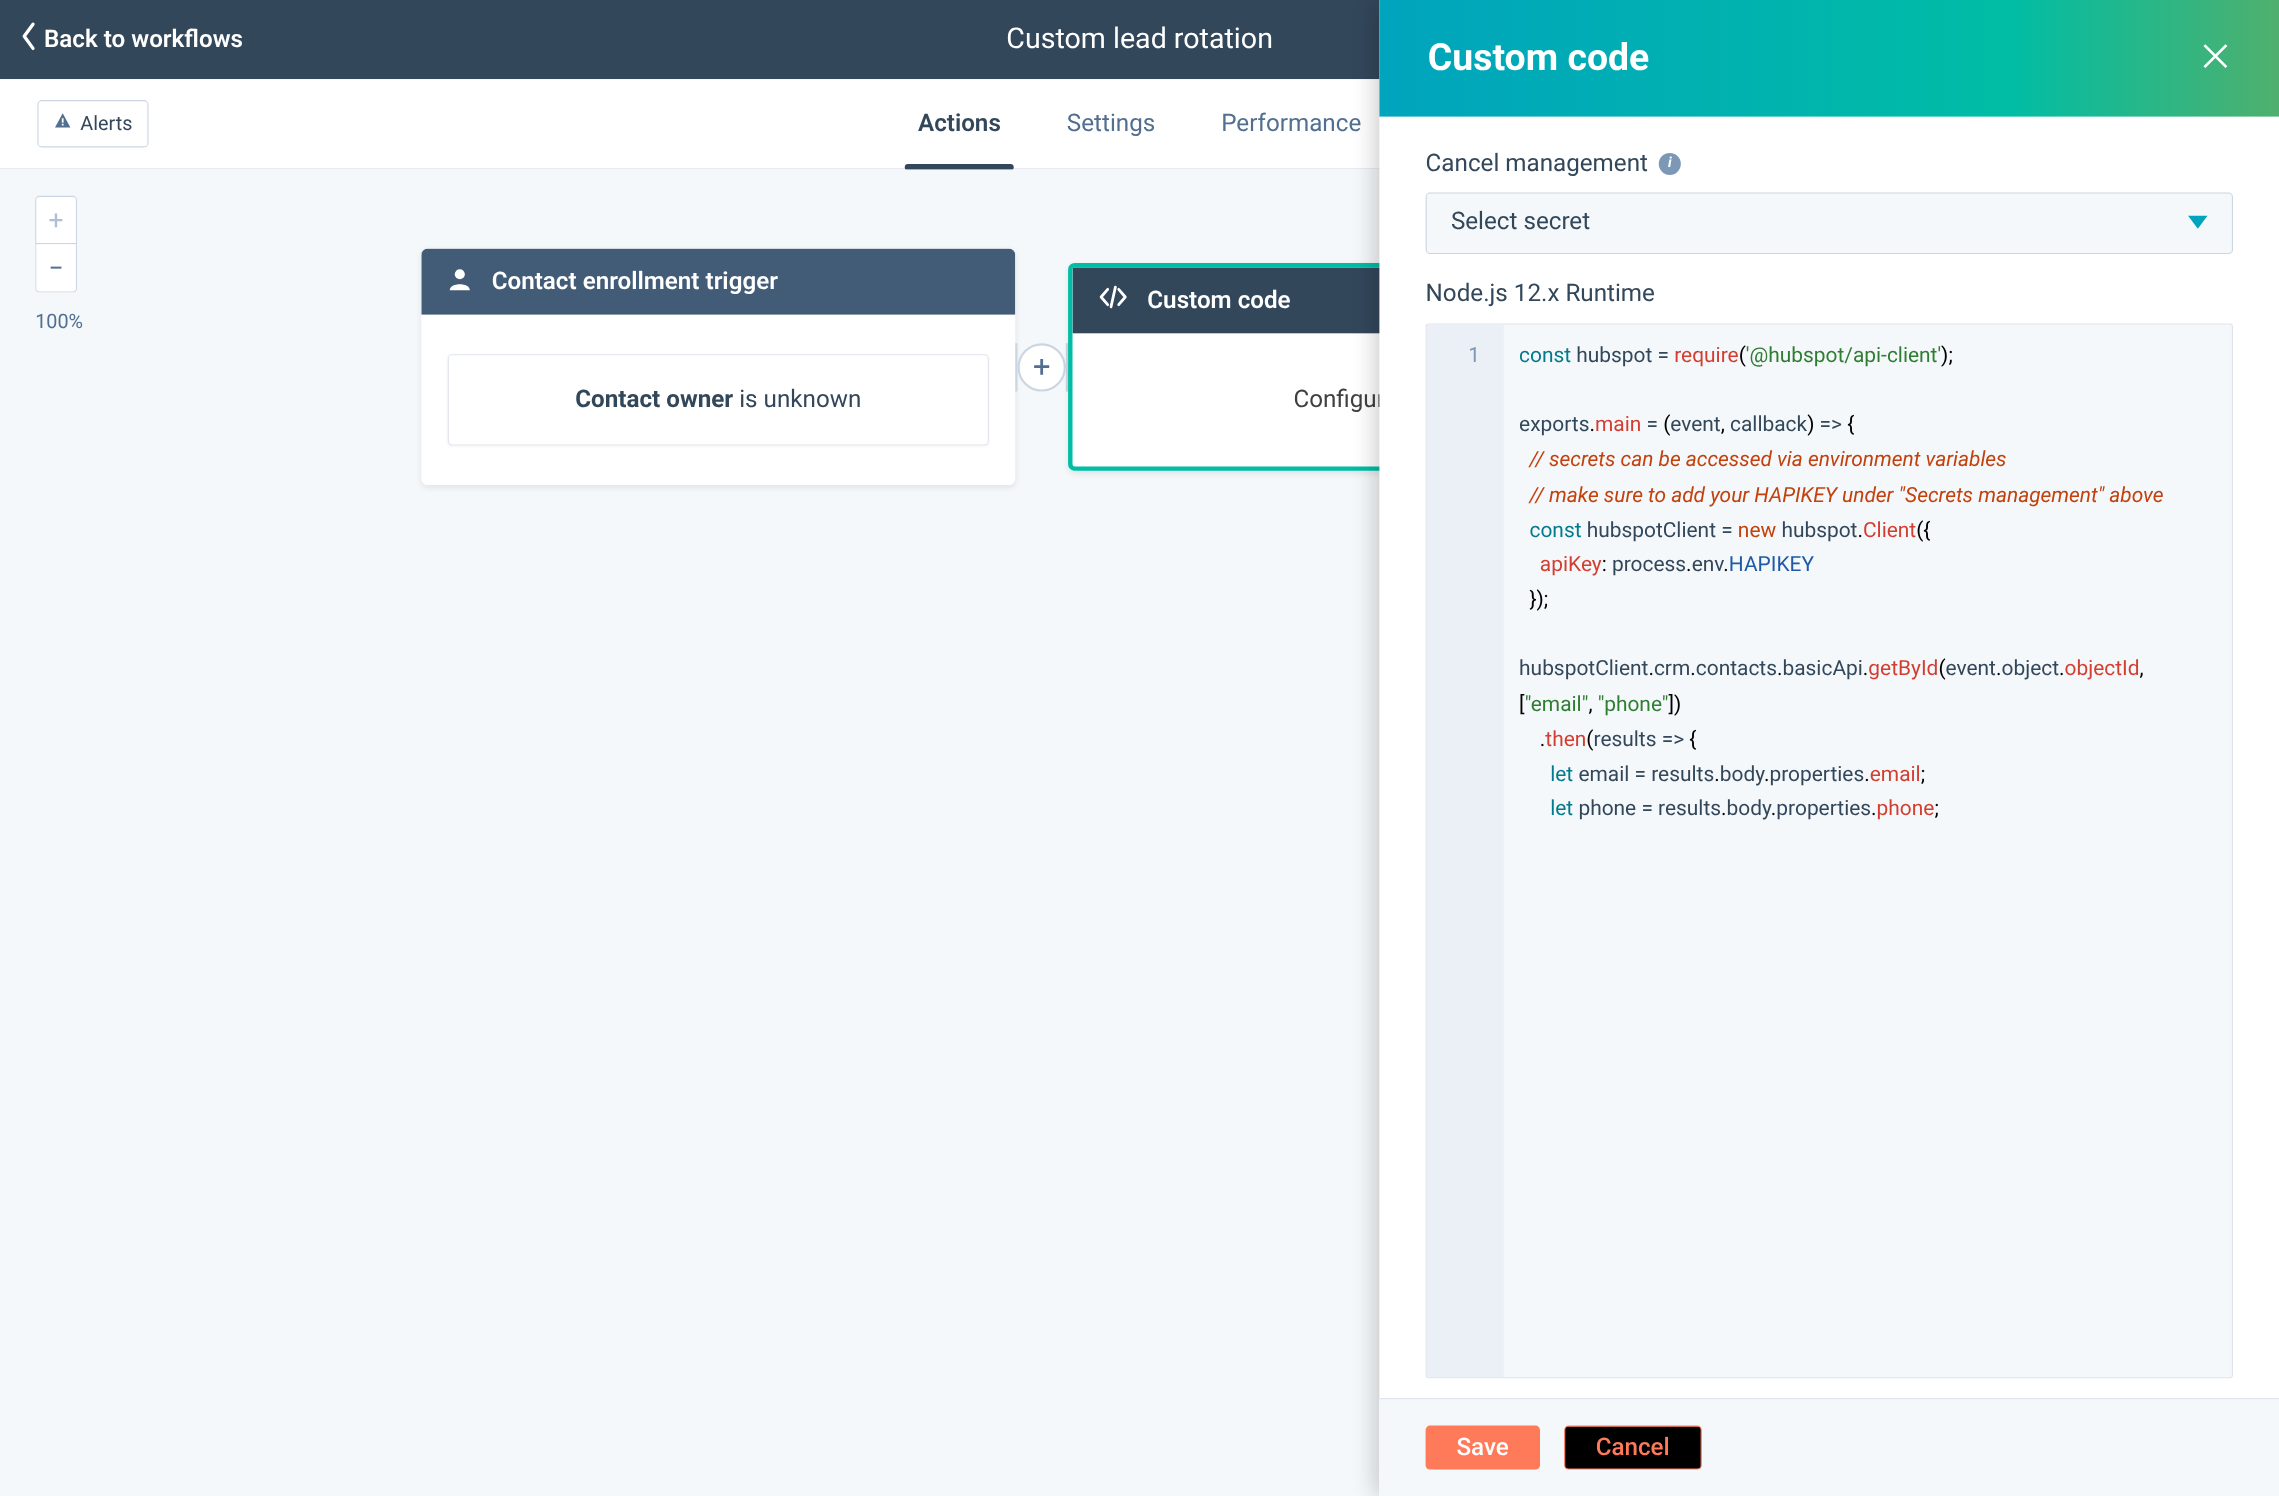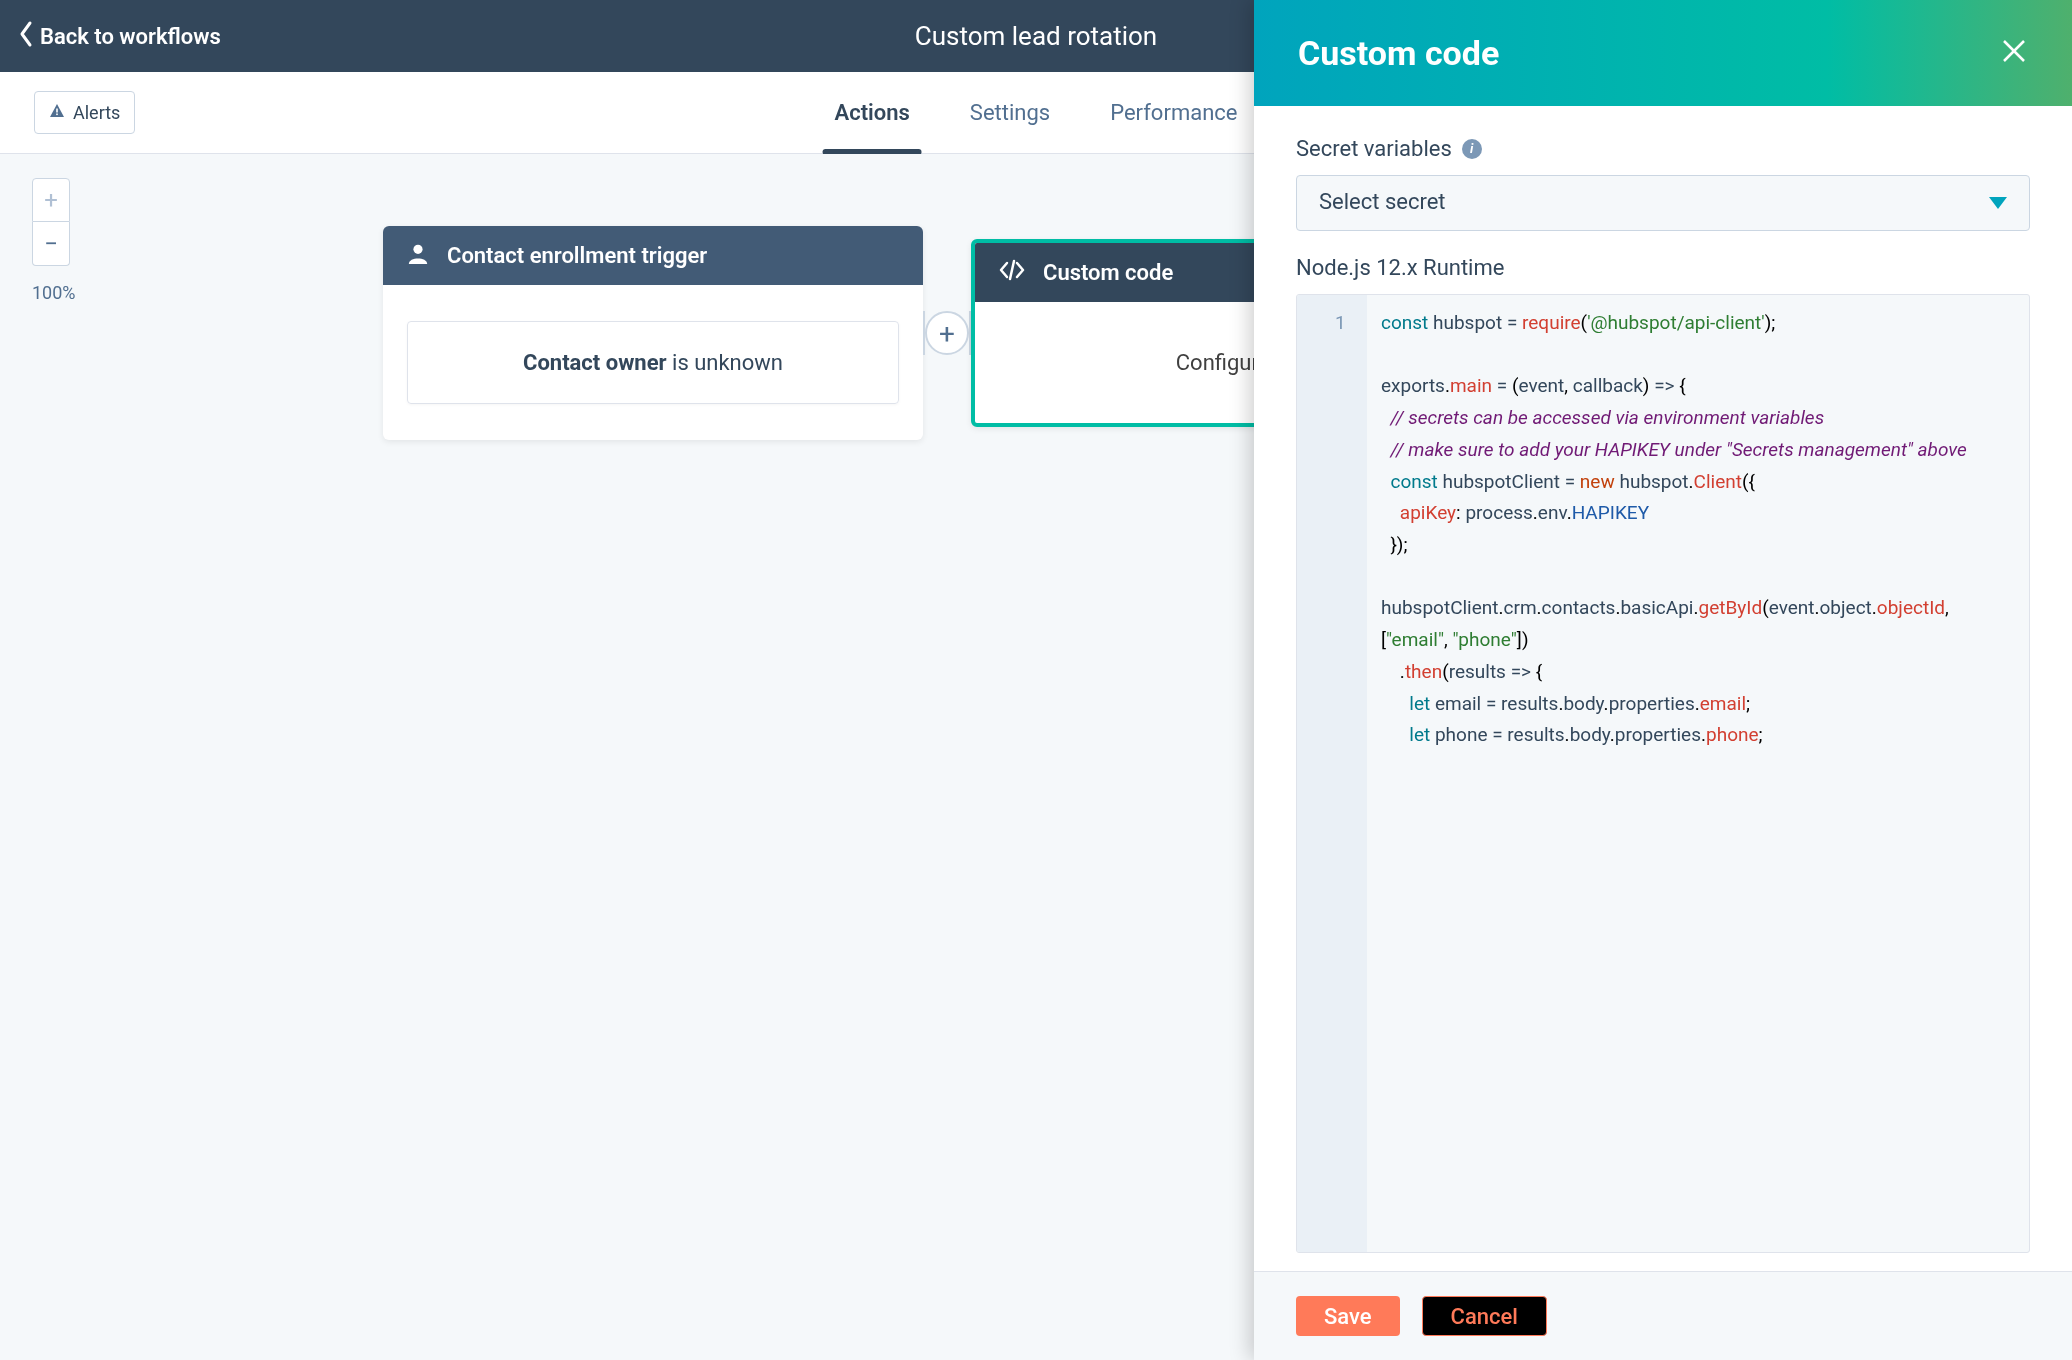--- a/index.html
+++ b/index.html
@@ -304,21 +304,21 @@
 }
 .gutter-line { white-space: pre; }
 .code {
   padding: 12px 14px;
   white-space: pre-wrap;
   word-break: break-word;
 }
 .kw { color: #007a8c; }
 .fn { color: #d23f31; }
 .str { color: #2e7d32; }
-.com { color: #701a75; font-style: italic; }
+.com { color: #c2410c; font-style: italic; }
 .new { color: #c2410c; }
 .prop { color: #1e5aa8; }
 .op { color: #33475b; }
 .ident { color: #33475b; }
 
 .panel-footer {
   background: #f5f8fa;
   border-top: 1px solid #dfe3eb;
   padding: 24px 42px;
   display: flex;
@@ -434,21 +434,21 @@
         <svg viewBox="0 0 28 28" fill="none">
             <line x1="4" y1="4" x2="24" y2="24"></line>
             <line x1="24" y1="4" x2="4" y2="24"></line>
           </svg>
       </span>
     </div>
   </div>
 
   <div class="panel-body">
     <div class="field-label">
-      <span>Secret variables</span>
+      <span>Cancel management</span>
       <span class="info-icon">i</span>
     </div>
     <div class="select-box">
       <span>Select secret</span>
       <span>
         <svg viewBox="0 0 18 12">
             <polygon points="0,0 18,0 9,12"></polygon>
           </svg>
       </span>
     </div>

